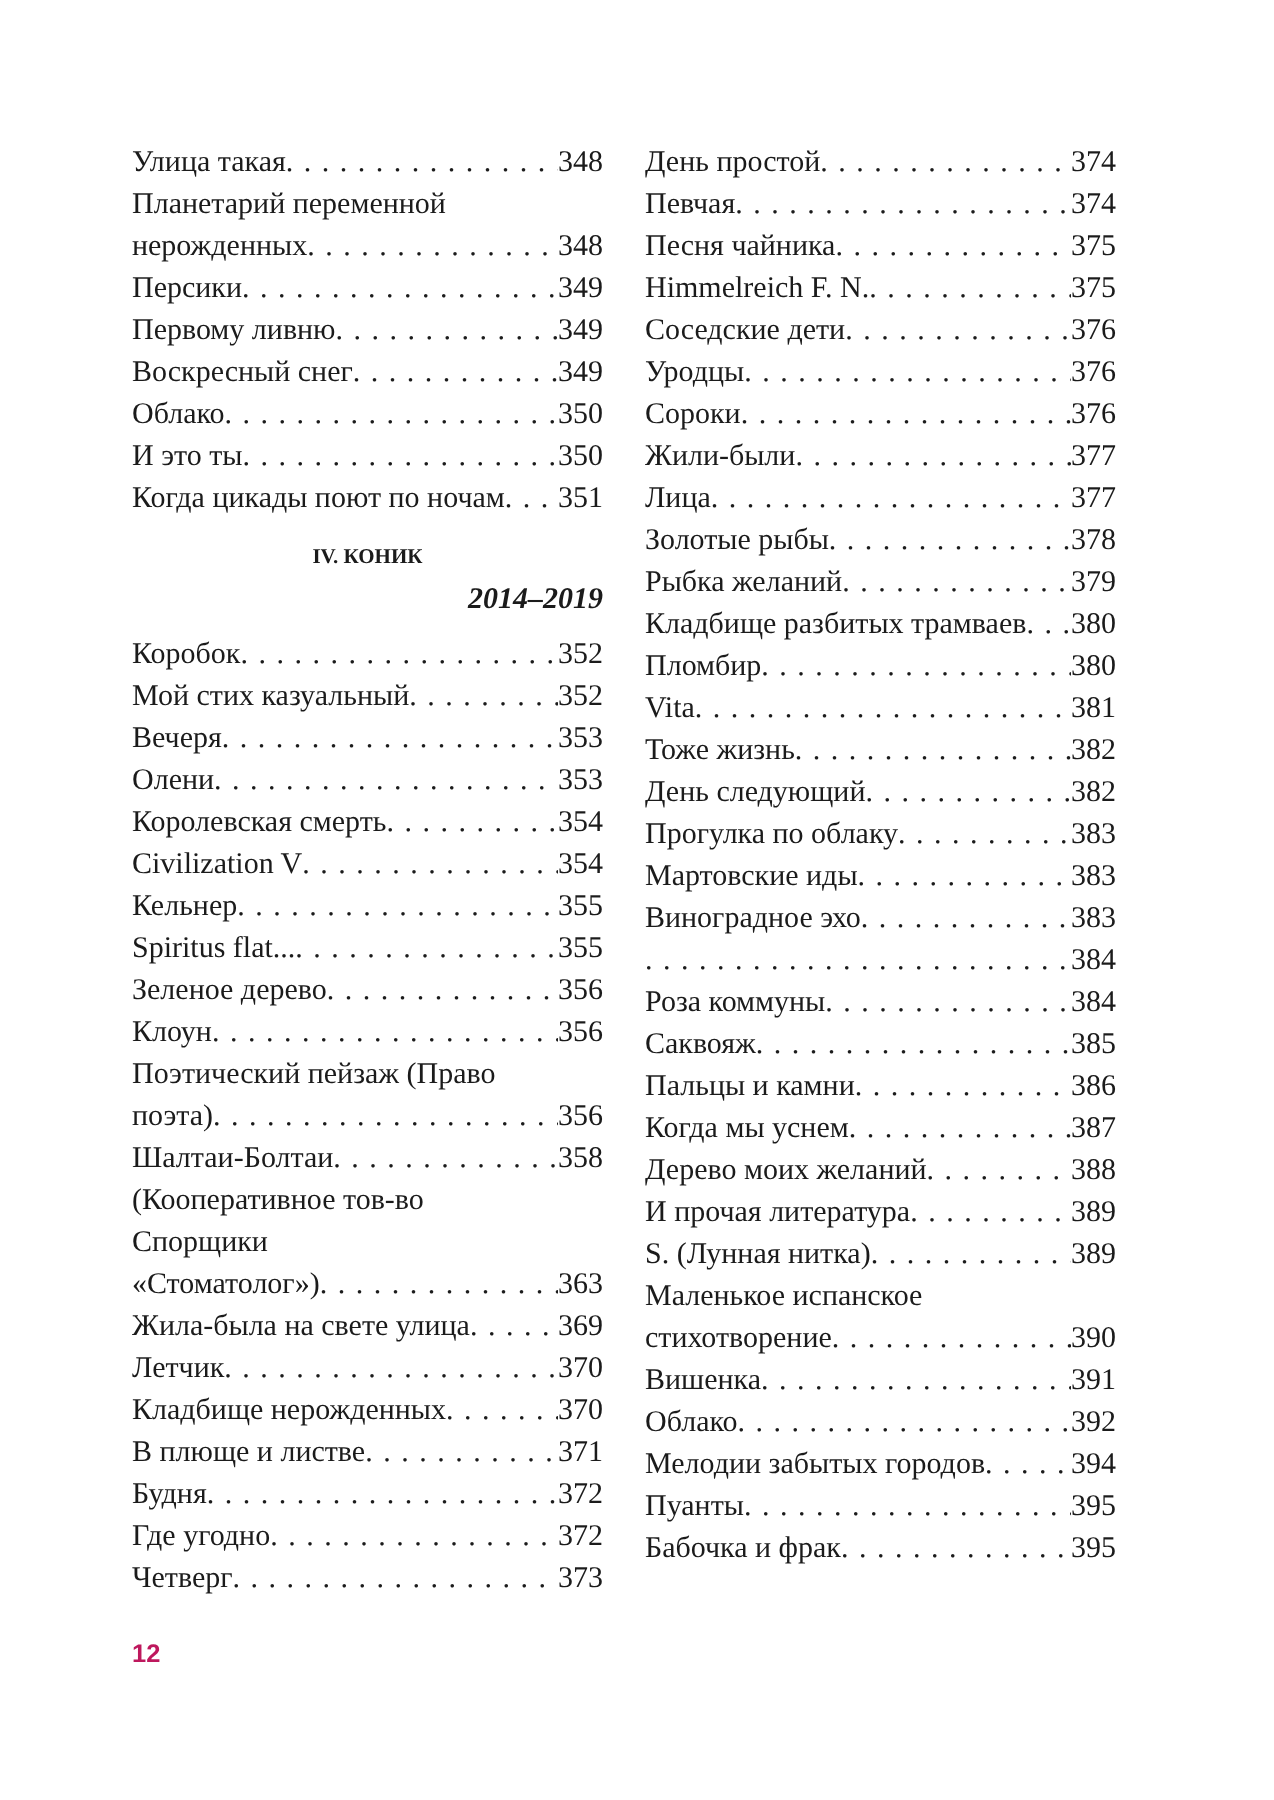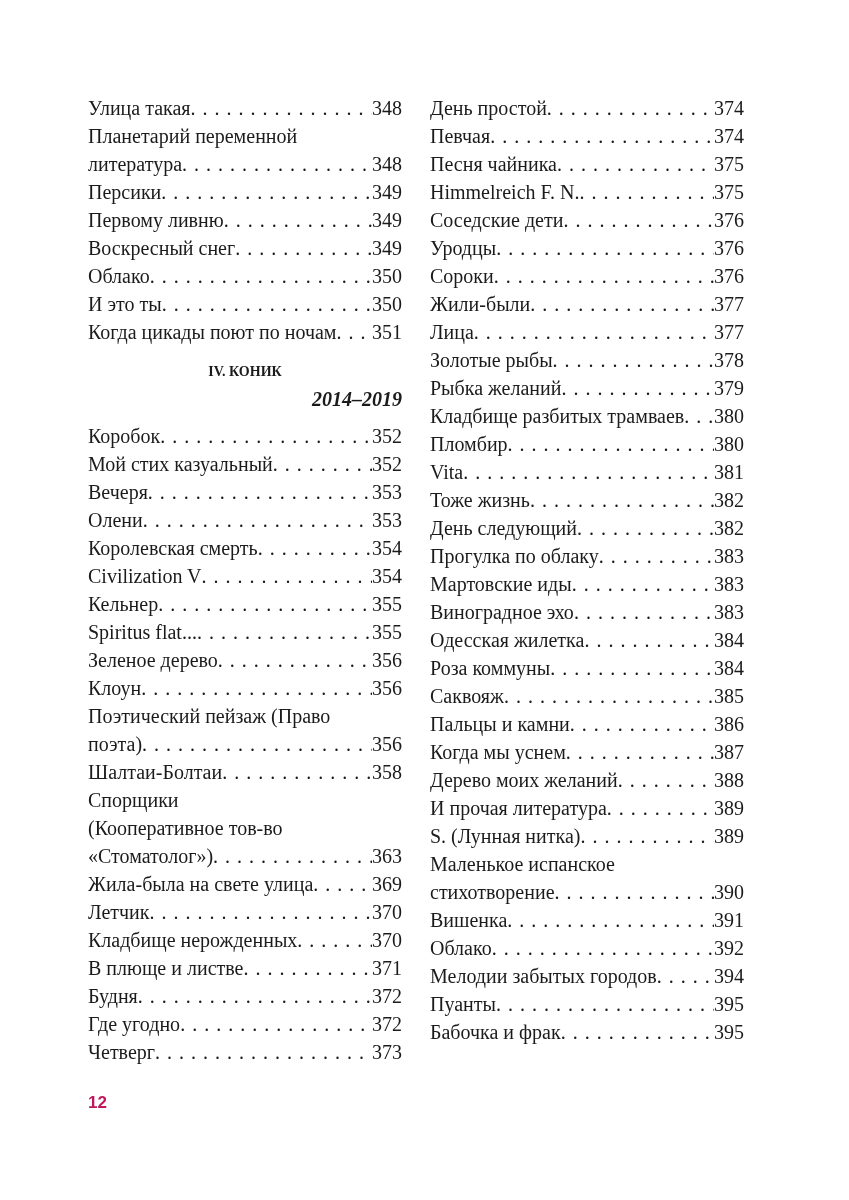--- a/index.html
+++ b/index.html
@@ -90,21 +90,21 @@
         <div class="entry">
           <div class="lastline">
             <span class="t">Улица такая</span>
             <span class="dots"></span>
             <span class="num">348</span>
           </div>
         </div>
         <div class="entry">
           <div class="line">Планетарий переменной</div>
           <div class="lastline">
-            <span class="t">литература</span>
+            <span class="t">нерожденных</span>
             <span class="dots"></span>
             <span class="num">348</span>
           </div>
         </div>
         <div class="entry">
           <div class="lastline">
             <span class="t">Персики</span>
             <span class="dots"></span>
             <span class="num">349</span>
           </div>
@@ -225,22 +225,22 @@
           </div>
         </div>
         <div class="entry">
           <div class="lastline">
             <span class="t">Шалтаи-Болтаи</span>
             <span class="dots"></span>
             <span class="num">358</span>
           </div>
         </div>
         <div class="entry">
+          <div class="line">(Кооперативное тов-во</div>
           <div class="line">Спорщики</div>
-          <div class="line">(Кооперативное тов-во</div>
           <div class="lastline">
             <span class="t">«Стоматолог»)</span>
             <span class="dots"></span>
             <span class="num">363</span>
           </div>
         </div>
         <div class="entry">
           <div class="lastline">
             <span class="t">Жила-была на свете улица</span>
             <span class="dots"></span>
@@ -419,21 +419,20 @@
         </div>
         <div class="entry">
           <div class="lastline">
             <span class="t">Виноградное эхо</span>
             <span class="dots"></span>
             <span class="num">383</span>
           </div>
         </div>
         <div class="entry">
           <div class="lastline">
-            <span class="t">Одесская жилетка</span>
             <span class="dots"></span>
             <span class="num">384</span>
           </div>
         </div>
         <div class="entry">
           <div class="lastline">
             <span class="t">Роза коммуны</span>
             <span class="dots"></span>
             <span class="num">384</span>
           </div>

